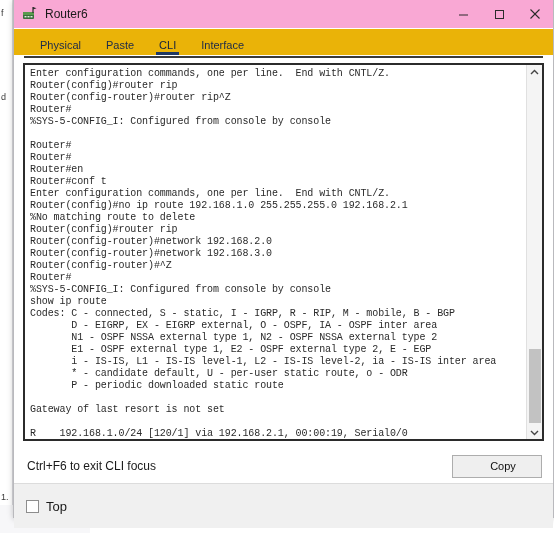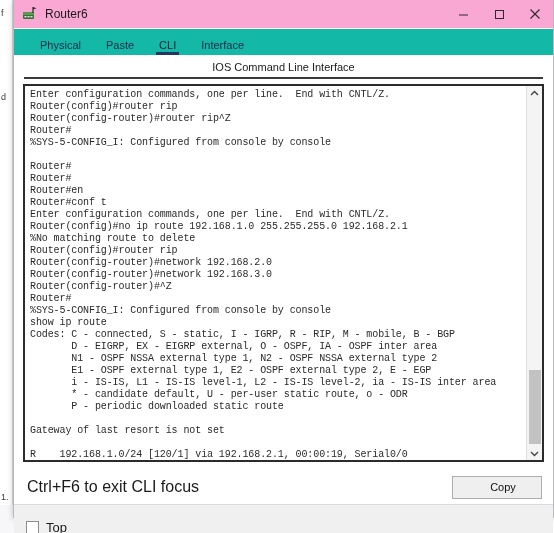--- a/index.html
+++ b/index.html
@@ -126,21 +126,21 @@
     align-items: center;
     justify-content: center;
     cursor: default;
   }
   .win-btn svg { display: block; }
 
   
   #tab-strip {
     height: 26px;
     min-height: 26px;
-    background: #14b8a6;
+    background: #eab308;
     display: flex;
     align-items: flex-end;
     padding-left: 18px;
     border-bottom: 1px solid #ffffff;
   }
   .tab {
     font-size: 11px;
     color: #1b2a4a;
     padding: 0 8px 4px 8px;
     margin-right: 9px;
@@ -234,21 +234,21 @@
   }
 
   
   #cli-footer {
     display: flex;
     align-items: center;
     padding: 8px 2px 0 4px;
     min-height: 34px;
   }
   #cli-hint {
-    font-size: 16px;
+    font-size: 12px;
     color: #1a1a1a;
     flex: 1 1 auto;
   }
   .action-btn {
     width: 76px;
     height: 21px;
     background: #efefef;
     border: 1px solid #adadad;
     font-size: 11px;
     color: #101010;
@@ -344,21 +344,20 @@
 
   <div id="tab-strip">
     <div class="tab">Physical</div>
     <div class="tab">Paste</div>
     <div class="tab active">CLI</div>
     <div class="tab">Interface</div>
   </div>
 
   <div id="panel-body">
 
-    <div id="cli-header">IOS Command Line Interface</div>
     <div id="cli-header-rule"></div>
 
     <div id="terminal-wrap">
       <div id="terminal-output"><span>Enter configuration commands, one per line.  End with CNTL/Z.
 Router(config)#router rip
 Router(config-router)#router rip^Z
 Router#
 %SYS-5-CONFIG_I: Configured from console by console
 
 Router#

